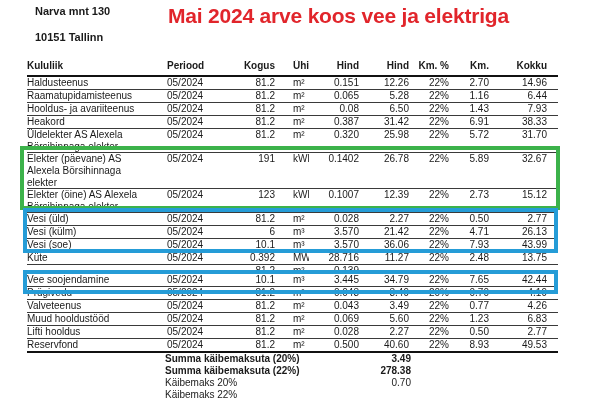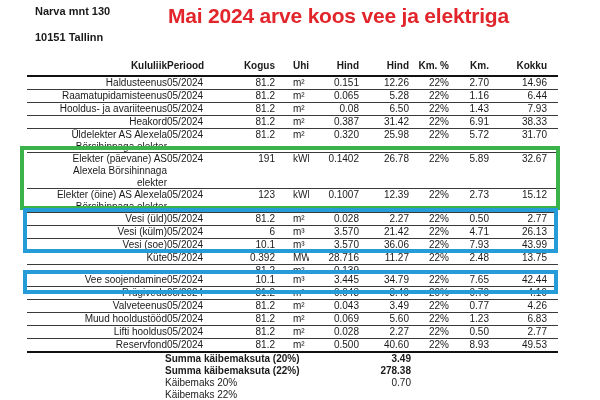--- a/index.html
+++ b/index.html
@@ -38,21 +38,21 @@
     align-content: start;
     line-height: 12px;
   }
   .trow > div { overflow: hidden; }
   .thead { font-weight: bold; height: 15px; border-bottom: 2px solid #111; }
   .h1 { height: 12px; }
   .h2 { height: 23px; }
   .h3 { height: 35px; }
   .partial { height: 9px; border-bottom: none; }
   .last-row { border-bottom: 2px solid #111; }
-  .c-name   { text-align: right; white-space: pre-line; }
+  .c-name   { text-align: left; white-space: pre-line; }
   .c-period { text-align: left; }
   .c-kogus  { text-align: right; }
   .c-yhik   { text-align: left; padding-left: 18px; }
   .c-hind   { text-align: right; }
   .c-summa  { text-align: right; }
   .c-kmpct  { text-align: right; }
   .c-km     { text-align: right; }
   .c-kokku  { text-align: right; }
 
   

